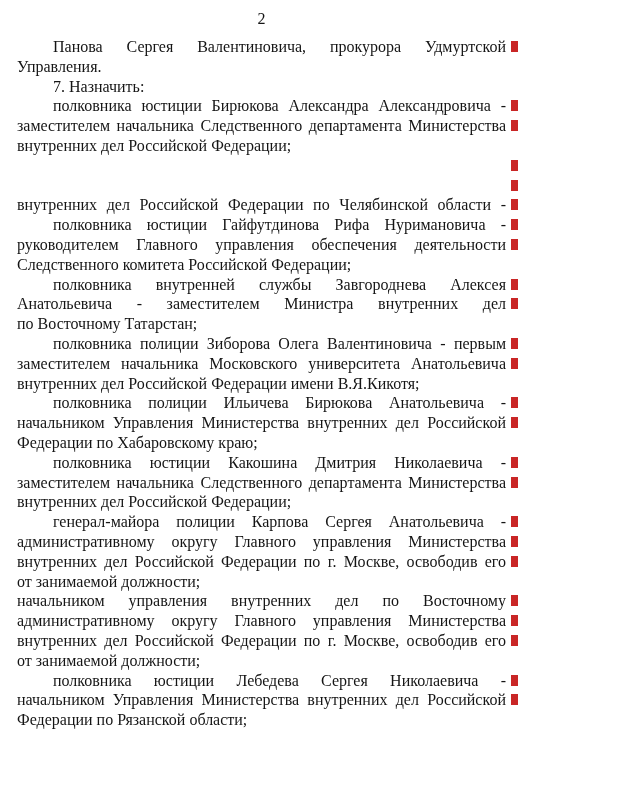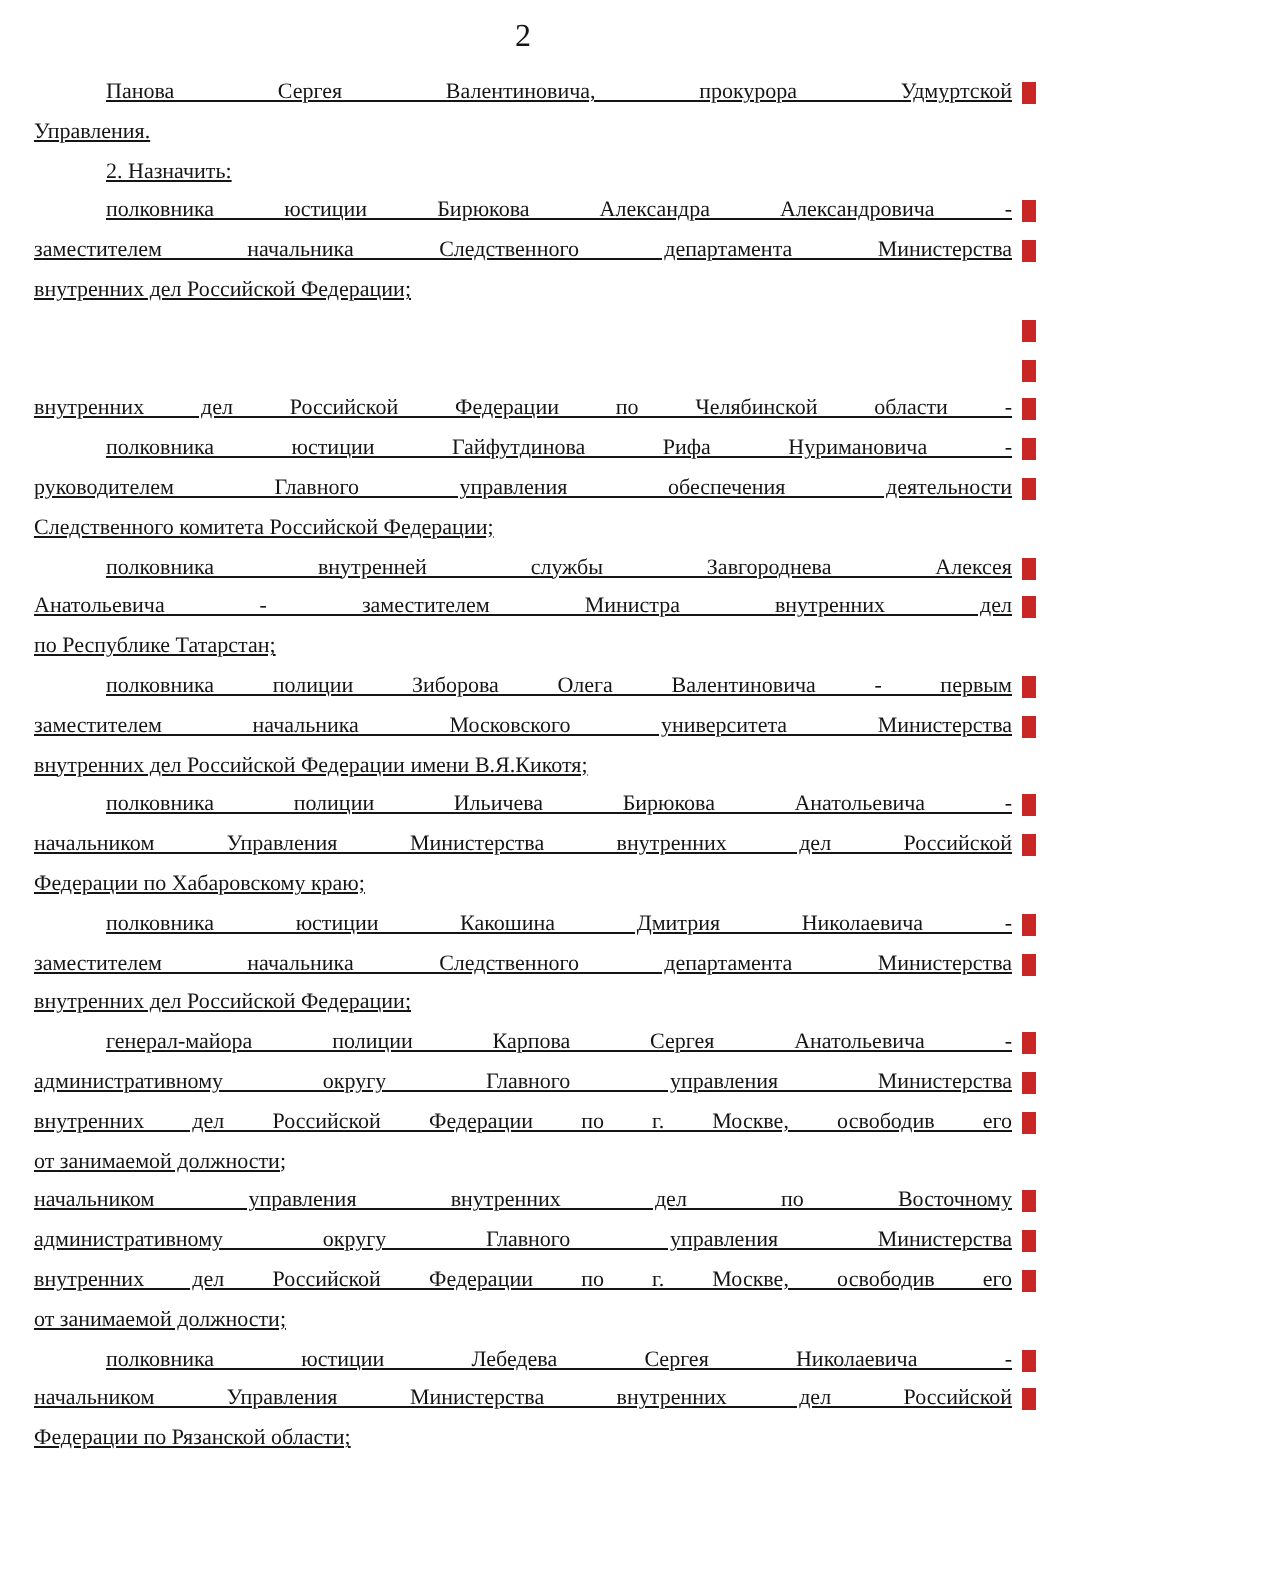--- a/index.html
+++ b/index.html
@@ -26,24 +26,23 @@
     top: 37px;
     left: 17px;
     width: 489px;
   }
   .para { margin: 0; padding: 0; }
   .line {
     position: relative;
     display: block;
     height: 19.8px;
     line-height: 19.8px;
-    font-size: 11px;
+    font-size: 16px;
     text-align: left;
     white-space: normal;
-    text-decoration: underline;
   }
   .line.justified {
     text-align: justify;
     text-align-last: justify;
   }
   .line.indent { text-indent: 36px; }
   .eol-mark {
     position: absolute;
     left: 494px;
     top: 4px;
@@ -55,45 +54,45 @@
 <body>
 
 <div class="page">
   <div class="page-number">2</div>
   <div class="body-text" id="body-text">
       <div class="para">
         <div class="line justified indent"><span>Панова Сергея Валентиновича, прокурора Удмуртской</span><span class="eol-mark" style="background: rgb(201, 38, 38);"></span></div>
         <div class="line"><span>Управления.</span></div>
       </div>
       <div class="para">
-        <div class="line indent"><span>2. Назначить:</span></div>
+        <div class="line indent"><span>7. Назначить:</span></div>
       </div>
       <div class="para">
         <div class="line justified indent"><span>полковника юстиции Бирюкова Александра Александровича -</span><span class="eol-mark" style="background: rgb(201, 38, 38);"></span></div>
         <div class="line justified"><span>заместителем начальника Следственного департамента Министерства</span><span class="eol-mark" style="background: rgb(201, 38, 38);"></span></div>
         <div class="line"><span>внутренних дел Российской Федерации;</span></div>
       </div>
       <div class="para">
         <div class="line justified indent"><span class="eol-mark" style="background: rgb(201, 38, 38);"></span></div>
         <div class="line justified"><span class="eol-mark" style="background: rgb(201, 38, 38);"></span></div>
         <div class="line justified"><span>внутренних дел Российской Федерации по Челябинской области -</span><span class="eol-mark" style="background: rgb(201, 38, 38);"></span></div>
       </div>
       <div class="para">
         <div class="line justified indent"><span>полковника юстиции Гайфутдинова Рифа Нуримановича -</span><span class="eol-mark" style="background: rgb(201, 38, 38);"></span></div>
         <div class="line justified"><span>руководителем Главного управления обеспечения деятельности</span><span class="eol-mark" style="background: rgb(201, 38, 38);"></span></div>
         <div class="line"><span>Следственного комитета Российской Федерации;</span></div>
       </div>
       <div class="para">
         <div class="line justified indent"><span>полковника внутренней службы Завгороднева Алексея</span><span class="eol-mark" style="background: rgb(201, 38, 38);"></span></div>
         <div class="line justified"><span>Анатольевича - заместителем Министра внутренних дел</span><span class="eol-mark" style="background: rgb(201, 38, 38);"></span></div>
-        <div class="line"><span>по Республике Татарстан;</span></div>
+        <div class="line"><span>по Восточному Татарстан;</span></div>
       </div>
       <div class="para">
         <div class="line justified indent"><span>полковника полиции Зиборова Олега Валентиновича - первым</span><span class="eol-mark" style="background: rgb(201, 38, 38);"></span></div>
-        <div class="line justified"><span>заместителем начальника Московского университета Министерства</span><span class="eol-mark" style="background: rgb(201, 38, 38);"></span></div>
+        <div class="line justified"><span>заместителем начальника Московского университета Анатольевича</span><span class="eol-mark" style="background: rgb(201, 38, 38);"></span></div>
         <div class="line"><span>внутренних дел Российской Федерации имени В.Я.Кикотя;</span></div>
       </div>
       <div class="para">
         <div class="line justified indent"><span>полковника полиции Ильичева Бирюкова Анатольевича -</span><span class="eol-mark" style="background: rgb(201, 38, 38);"></span></div>
         <div class="line justified"><span>начальником Управления Министерства внутренних дел Российской</span><span class="eol-mark" style="background: rgb(201, 38, 38);"></span></div>
         <div class="line"><span>Федерации по Хабаровскому краю;</span></div>
       </div>
       <div class="para">
         <div class="line justified indent"><span>полковника юстиции Какошина Дмитрия Николаевича -</span><span class="eol-mark" style="background: rgb(201, 38, 38);"></span></div>
         <div class="line justified"><span>заместителем начальника Следственного департамента Министерства</span><span class="eol-mark" style="background: rgb(201, 38, 38);"></span></div>

